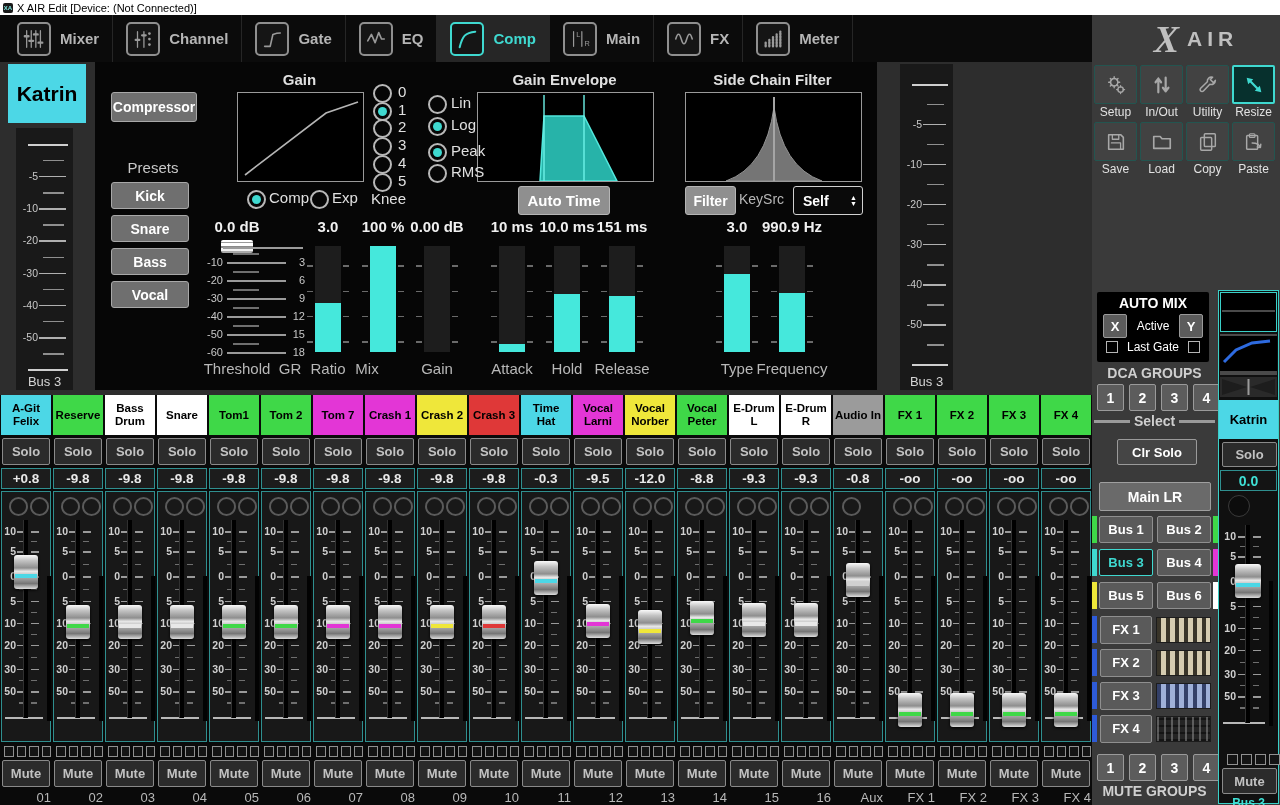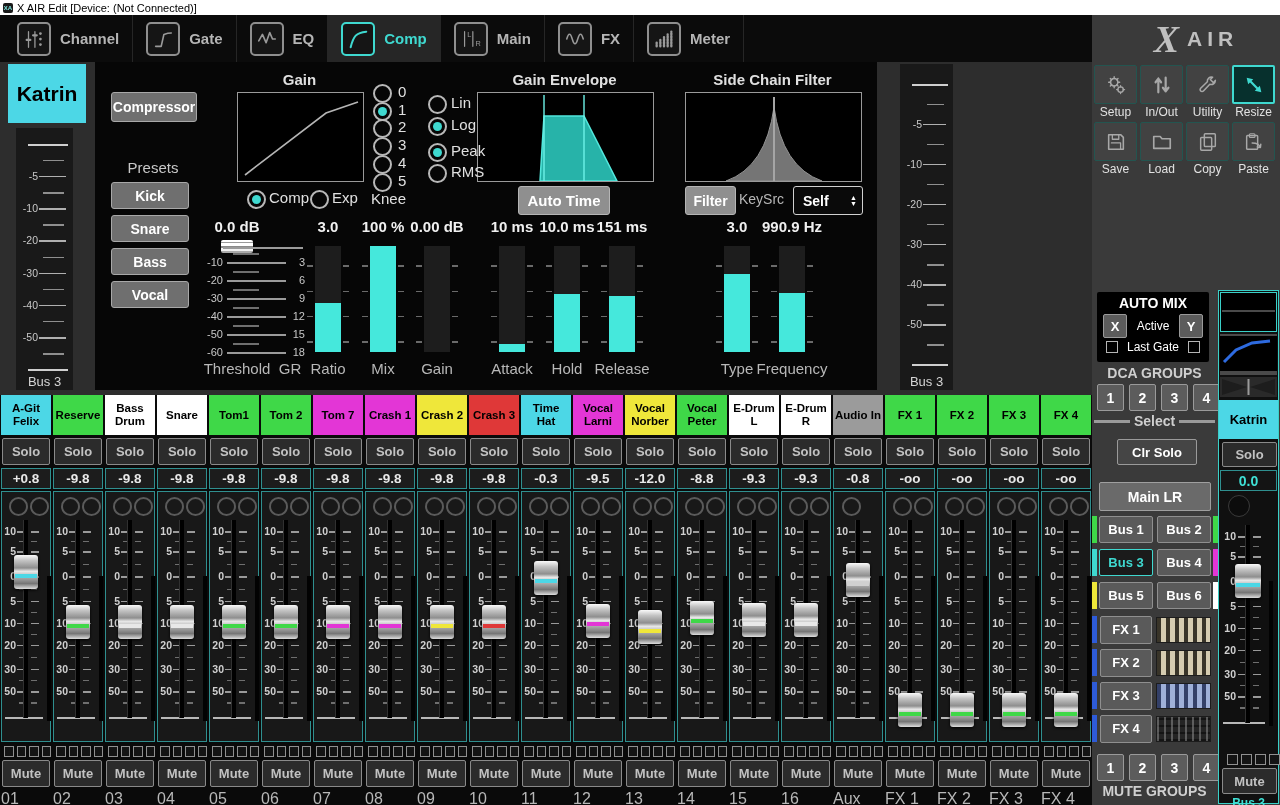--- a/index.html
+++ b/index.html
@@ -126,21 +126,21 @@
   .track2{position:absolute;width:4px;background:#020202;}
   .fdash{position:absolute;height:1.5px;background:#9a9a9a;}
   .fdash.minor{background:#6f6f6f;}
   .fnum{position:absolute;font-size:10.5px;font-weight:bold;color:#d0d0d0;text-align:right;}
   .fline{position:absolute;height:2px;background:#b8b8b8;}
   .cap{position:absolute;width:24px;height:34px;border-radius:3px;box-shadow:0 1px 3px #000;cursor:grab;
        background:linear-gradient(180deg,#fafafa 0%,#c4c4c4 16%,#8e8e8e 38%,#e8e8e8 48%,#bdbdbd 60%,#757575 84%,#dedede 100%);}
   .cap-stripe{position:absolute;left:1px;right:1px;top:55%;height:4px;}
   .checks{height:12px;margin:2px 0 2px 3px;display:flex;gap:3px;}
   .check{width:9px;height:9px;border:1px solid #909090;background:#141414;cursor:pointer;}
-  .strip-num{height:13px;text-align:left;font-size:16px;color:#b8b8b8;}
+  .strip-num{height:13px;text-align:right;font-size:13px;color:#b8b8b8;}
   
   #ministrip{position:absolute;left:1218px;top:290px;width:61px;height:514px;background:#101010;
              border:1px solid #3ad0c8;box-sizing:border-box;}
   #ms-disp{position:absolute;left:1px;top:1px;width:55px;height:38px;border:1px solid #3ad0c8;background:#000;}
   #ms-disp .dline{position:absolute;left:1px;right:1px;top:17px;height:2px;background:#4a4a4a;}
   #ms-curve{position:absolute;left:1px;top:43px;width:57px;height:35px;background:#000;border-top:2px solid #4a4a4a;border-bottom:4px solid #4a4a4a;}
   #ms-pan{position:absolute;left:1px;top:86px;width:57px;height:20px;background:#2a2a2a;}
   #ms-name{position:absolute;left:0;top:109px;width:59px;height:39px;background:#4cd7e6;display:flex;align-items:center;
            justify-content:center;font-size:13px;font-weight:bold;color:#000;}
   #ms-solo{position:absolute;left:2px;top:151px;width:53px;height:23px;}
@@ -156,20 +156,29 @@
 <body>
 
 <div id="app">
 
   <div id="titlebar">
     <span id="title-icon">XA</span>
     <span>X AIR Edit [Device: (Not Connected)]</span>
   </div>
 
   <div id="tabbar">
+      <div class="tab">
+        <div class="tab-icon-box">
+          <svg width="22" height="22" viewBox="0 0 24 24" fill="none" stroke="#9a9a9a" stroke-width="2" stroke-linecap="round" stroke-linejoin="round">
+            <path d="M4 3v18M9 3v18M14 3v18M19 3v18" stroke-width="1.4"></path>
+            <path d="M2 9h4M7 14h4M12 7h4M17 16h4" stroke-width="2.6"></path>
+          </svg>
+        </div>
+        <div class="tab-label">Mixer</div>
+      </div>
       <div class="tab">
         <div class="tab-icon-box">
           <svg width="22" height="22" viewBox="0 0 24 24" fill="none" stroke="#9a9a9a" stroke-width="2" stroke-linecap="round" stroke-linejoin="round">
             <path d="M6 4v17M13 4v17" stroke-width="1.4"></path>
             <path d="M4 13h4M11 8h4" stroke-width="2.4"></path>
             <circle cx="19" cy="6" r="1.5" fill="#9a9a9a" stroke="none"></circle>
             <circle cx="19" cy="12" r="1.5" fill="#9a9a9a" stroke="none"></circle>
             <circle cx="19" cy="18" r="1.5" fill="#9a9a9a" stroke="none"></circle>
           </svg>
         </div>
@@ -616,21 +625,21 @@
         <div class="pval" style="left: 288px;">100 %</div>
         <div class="pval" style="left: 342px;">0.00 dB</div>
         <div class="pval" style="left: 417px;">10 ms</div>
         <div class="pval" style="left: 472px;">10.0 ms</div>
         <div class="pval" style="left: 527px;">151 ms</div>
         <div class="pval" style="left: 642px;">3.0</div>
         <div class="pval" style="left: 697px;">990.9 Hz</div>
         <div class="plab" style="left: 142px;">Threshold</div>
         <div class="plab" style="left: 195px;">GR</div>
         <div class="plab" style="left: 233px;">Ratio</div>
-        <div class="plab" style="left: 288px; text-align: center;">Mix</div>
+        <div class="plab" style="left: 272px; text-align: center;">Mix</div>
         <div class="plab" style="left: 342px;">Gain</div>
         <div class="plab" style="left: 417px;">Attack</div>
         <div class="plab" style="left: 472px;">Hold</div>
         <div class="plab" style="left: 527px;">Release</div>
         <div class="plab" style="left: 642px;">Type</div>
         <div class="plab" style="left: 697px;">Frequency</div>
       </div>
 
     <div class="big-meter" id="out-meter">
       <div class="meter-name">Bus 3</div>

